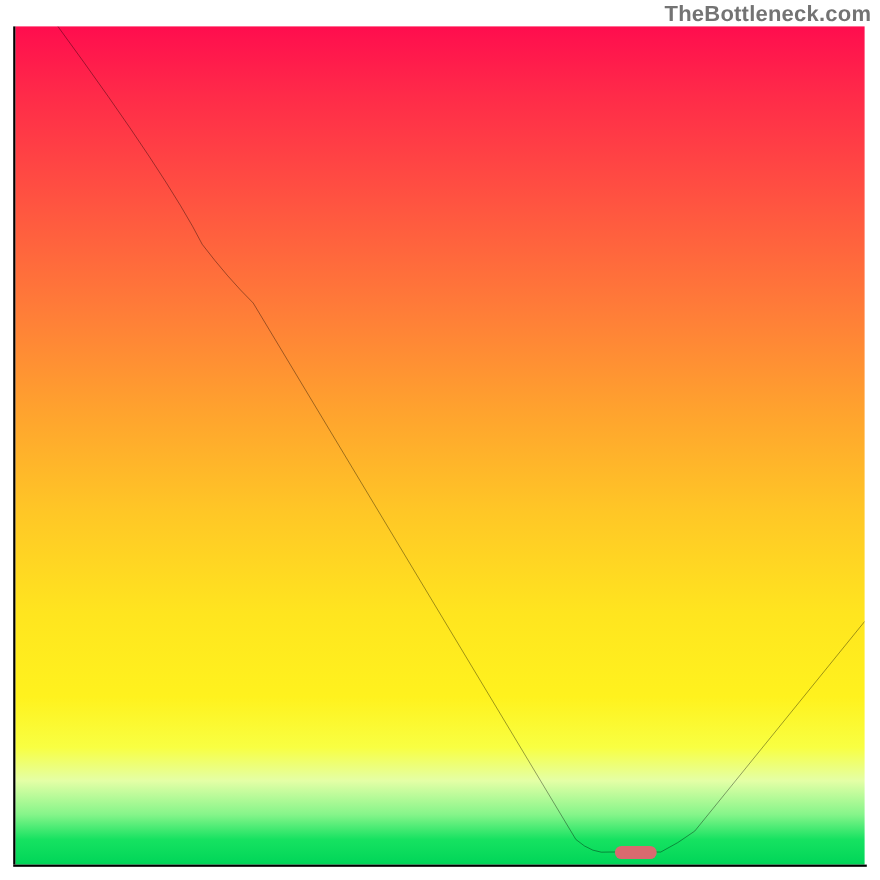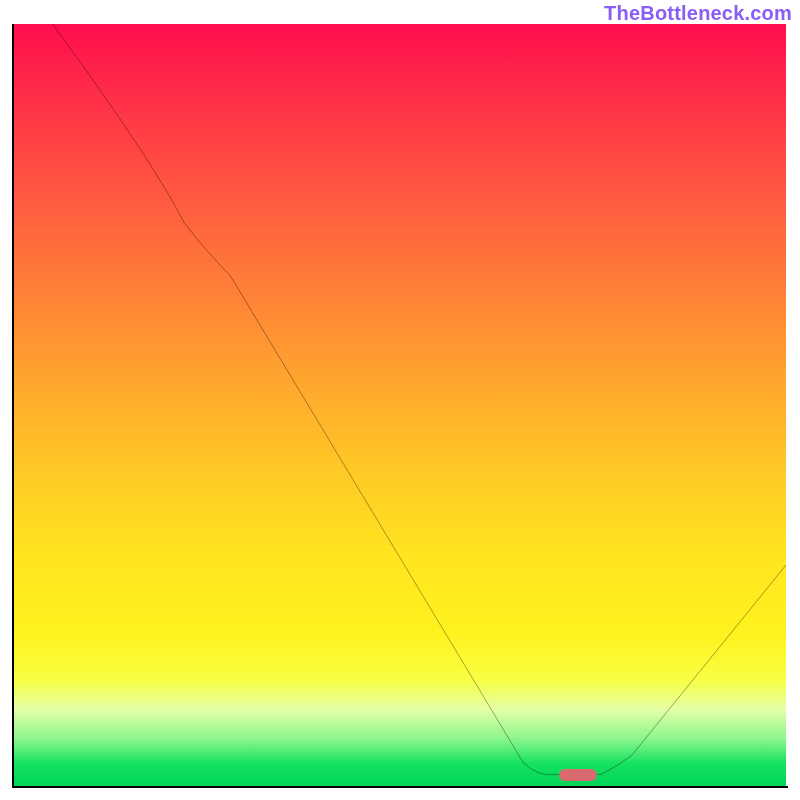--- a/index.html
+++ b/index.html
@@ -10,21 +10,21 @@
     background: #ffffff;
     font-family: Arial, Helvetica, sans-serif;
     overflow: hidden;
   }
   .watermark {
     position: absolute;
     top: 2px;
     right: 8px;
     font-size: 20px;
     font-weight: 600;
-    color: #8b5cf6;
+    color: #737373;
     letter-spacing: 0.2px;
     z-index: 10;
   }
   .plot {
     position: absolute;
     left: 14px;
     top: 24px;
     width: 772px;
     height: 762px;
   }

